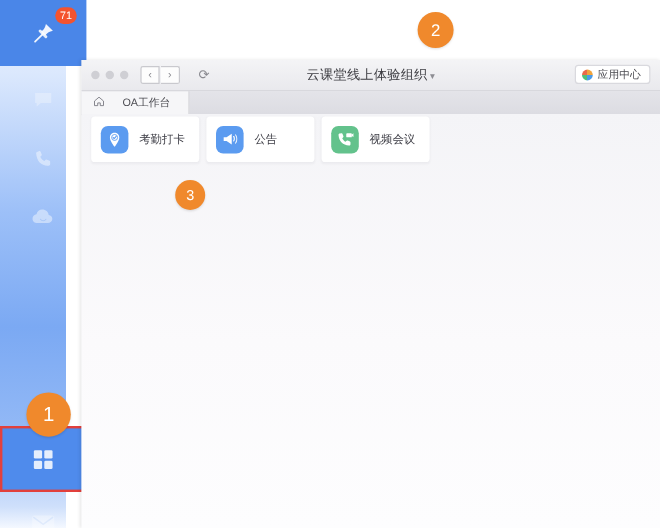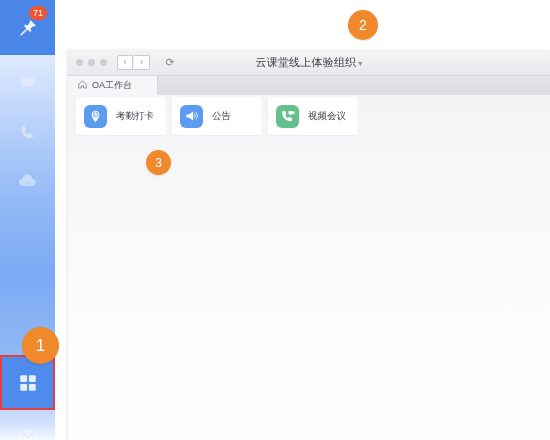--- a/index.html
+++ b/index.html
@@ -14,21 +14,21 @@
     position:absolute;inset:0;
     background:#ffffff;
   }
 
   
   .sidebar{
     position:absolute;left:0;top:0;width:55px;height:440px;
     background:linear-gradient(180deg,#eef4fe 0%,#dbe8fd 14%,#9dc0f8 40%,#7ba9f3 62%,#93b9f6 82%,#cfe0fb 96%,#f4f8ff 100%);
   }
   .sb-item{
-    position:absolute;left:0;width:55px;height:55px;
+    position:absolute;left:0;width:72px;height:55px;
     display:flex;align-items:center;justify-content:center;
   }
   .sb-item.active{
     background:#4a86e8;
   }
   .sb-top{top:0;}
   .sb-chat{top:55px;}
   .sb-phone{top:105px;}
   .sb-cloud{top:152px;}
   .sb-grid{top:355px;}
@@ -102,21 +102,21 @@
   
   .tabstrip{
     height:19px;width:100%;
     background:linear-gradient(180deg,#e4e4e9 0%,#dcdce2 100%);
     border-bottom:1px solid #d2d2d8;
     display:flex;align-items:flex-end;
   }
   .tab{
     height:19px;min-width:90px;padding:0 14px 0 10px;
     background:#f6f6f8;
-    display:flex;align-items:center;gap:5px;
+    display:flex;align-items:center;gap:15px;
     font-size:9px;color:#4a4a50;
     border-right:1px solid #d2d2d8;
     box-sizing:border-box;
   }
 
   
   .content{
     position:absolute;left:0;right:0;top:45px;bottom:0;
     background:linear-gradient(180deg,#f4f4f7 0%,#fbfafc 55%,#fdfdfe 100%);
     padding:2px 8px;
@@ -234,20 +234,24 @@
       <div class="navbtns">
         <span class="navbtn left">‹</span>
         <span class="navbtn right">›</span>
       </div>
       <div class="refresh">⟳</div>
 
       <div class="win-title">
         <span>云课堂线上体验组织</span><span class="caret">▾</span>
       </div>
 
+      <div class="appcenter">
+        <span class="ac-dot"></span>
+        <span>应用中心</span>
+      </div>
     </div>
 
     <div class="tabstrip">
       <div class="tab">
         <span>
           <svg width="9" height="9" viewBox="0 0 12 12">
             <path d="M6 1.3 L11 5.6 V10.7 H7.4 V7.7 H4.6 V10.7 H1 V5.6 Z" fill="none" stroke="#7a7a82" stroke-width="1"></path>
           </svg>
         </span>
         <span>OA工作台</span>

